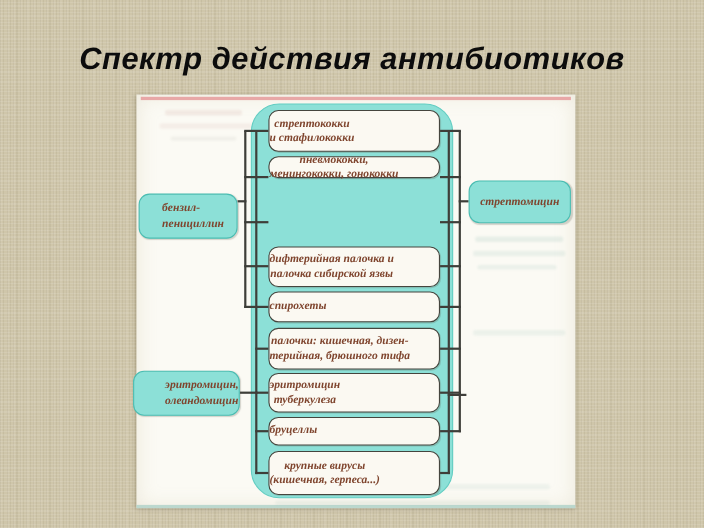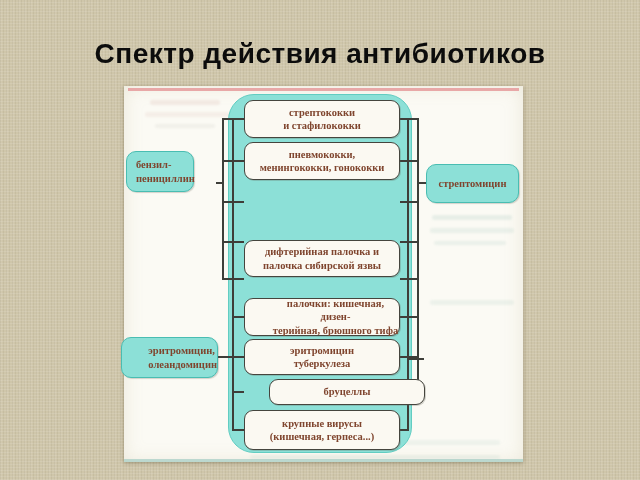--- a/index.html
+++ b/index.html
@@ -6,20 +6,21 @@
   .slide{
     position:relative;
     width:640px;height:480px;
     overflow:hidden;
     background-color:#cfc6aa;
     background-image:
       repeating-linear-gradient(0deg, rgba(255,255,255,.10) 0 1px, rgba(0,0,0,0) 1px 3px),
       repeating-linear-gradient(90deg, rgba(118,108,78,.10) 0 1px, rgba(0,0,0,0) 1px 3px),
       repeating-linear-gradient(90deg, rgba(255,255,255,.06) 0 2px, rgba(0,0,0,0) 2px 6px);
     font-family:"Liberation Sans", sans-serif;
+    font-style:italic;
   }
   .title{
     position:absolute; left:0; top:38px; width:640px;
     text-align:center;
     font-size:28px; font-weight:bold; color:#0c0c0c;
     letter-spacing:.5px;
   }
   .page{
     position:absolute; left:124px; top:86px; width:399px; height:376px;
     background:#fbfaf4;
@@ -38,21 +39,21 @@
     border-radius:26px;
     border:1px solid #62cdc2;
     box-sizing:border-box;
   }
   .bbox{
     position:absolute; left:244px; width:156px;
     box-sizing:border-box;
     background:#fbf9f2;
     border:1.6px solid #45453e;
     border-radius:9px;
-    display:flex; align-items:center; justify-content:center;
+    display:flex; align-items:center; 
     text-align:center;
     font-family:"Liberation Serif", serif;
     font-weight:bold;
     font-size:10.5px; line-height:1.25;
     white-space:pre-line;
     box-shadow:1px 1px 0 rgba(90,90,80,.25);
   }
   .abox{
     position:absolute;
     box-sizing:border-box;
@@ -119,31 +120,32 @@
       <div class="ln" style="left: 400px; top: 391px; width: 19px; height: 2px;"></div>
       <div class="ln" style="left: 400px; top: 429px; width: 9px; height: 2px;"></div>
       <div class="ln" style="left: 216px; top: 182px; width: 8px; height: 2px;"></div>
       <div class="ln" style="left: 218px; top: 356px; width: 16px; height: 2px;"></div>
       <div class="ln" style="left: 417px; top: 182px; width: 9px; height: 2px;"></div>
       <div class="ln" style="left: 407px; top: 358px; width: 17px; height: 2px;"></div>
     </div>
 
   <div class="bbox" style="top: 100px; height: 38px; color: rgb(127, 69, 46);"><span>стрептококки
 и стафилококки</span></div>
-  <div class="bbox" style="top: 142px; height: 38px; color: rgb(127, 69, 46);"><span>пневмококки,
+  <div class="bbox" style="top: 142px; height: 20px; color: rgb(127, 69, 46);"><span>пневмококки,
 менингококки, гонококки</span></div>
-  <div class="bbox" style="top: 224px; height: 37px; color: rgb(127, 69, 46); margin-top: 16px;"><span>дифтерийная палочка и
+  <div class="bbox" style="top: 224px; height: 37px; color: rgb(127, 69, 46);"><span>дифтерийная палочка и
 палочка сибирской язвы</span></div>
-  <div class="bbox" style="top: 298px; height: 38px; color: rgb(127, 69, 46); padding-left: 27px;"><span>палочки: кишечная, дизен-
+  <div class="bbox" style="top: 265px; height: 28px; color: rgb(127, 69, 46);"><span>спирохеты</span></div>
+  <div class="bbox" style="top: 298px; height: 38px; color: rgb(127, 69, 46);"><span>палочки: кишечная, дизен-
 терийная, брюшного тифа</span></div>
   <div class="bbox" style="top: 339px; height: 36px; color: rgb(127, 69, 46);"><span>эритромицин
 туберкулеза</span></div>
-  <div class="bbox" style="top: 379px; height: 26px; color: rgb(127, 69, 46); margin-left: 25px;"><span>бруцеллы</span></div>
+  <div class="bbox" style="top: 379px; height: 26px; color: rgb(127, 69, 46);"><span>бруцеллы</span></div>
   <div class="bbox" style="top: 410px; height: 40px; color: rgb(127, 69, 46);"><span>крупные вирусы
 (кишечная, герпеса...)</span></div>
 
-  <div class="abox left-align" style="left: 126px; top: 151px; width: 68px; height: 41px; background: rgb(140, 224, 215); color: rgb(127, 69, 46);"><span>бензил-
+  <div class="abox left-align" style="left: 126px; top: 176px; width: 90px; height: 41px; background: rgb(140, 224, 215); color: rgb(127, 69, 46); justify-content: center;"><span>бензил-
 пенициллин</span></div>
   <div class="abox left-align" style="left: 121px; top: 337px; width: 97px; height: 41px; background: rgb(140, 224, 215); color: rgb(127, 69, 46); justify-content: flex-end;"><span>эритромицин,
 олеандомицин</span></div>
   <div class="abox" style="left: 426px; top: 164px; width: 93px; height: 39px; background: rgb(140, 224, 215); color: rgb(127, 69, 46);"><span>стрептомицин</span></div>
 
 </div>
 
 </body></html>

